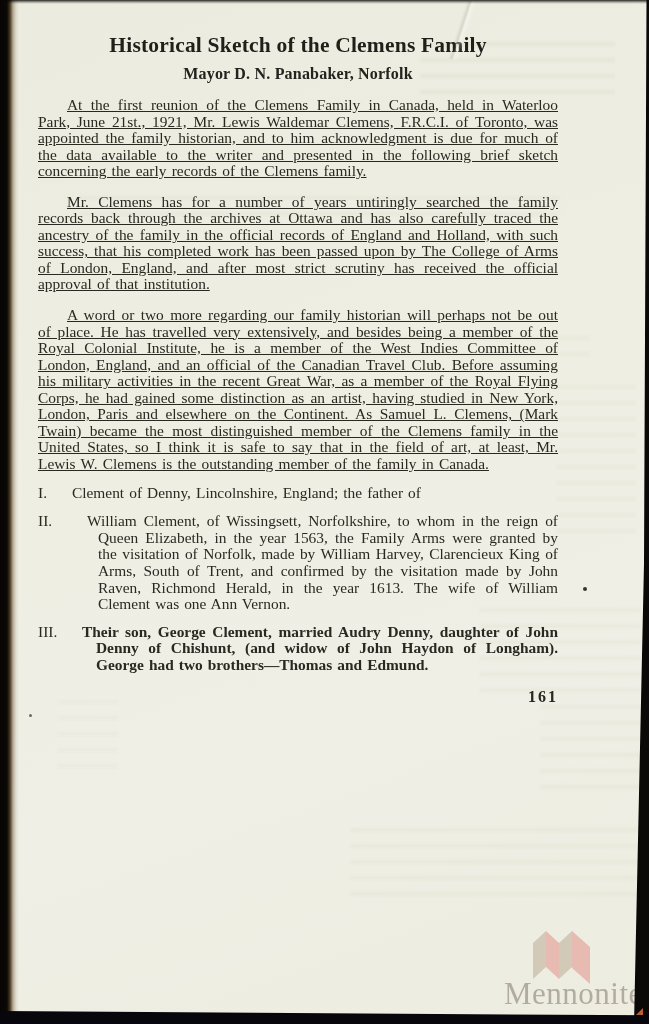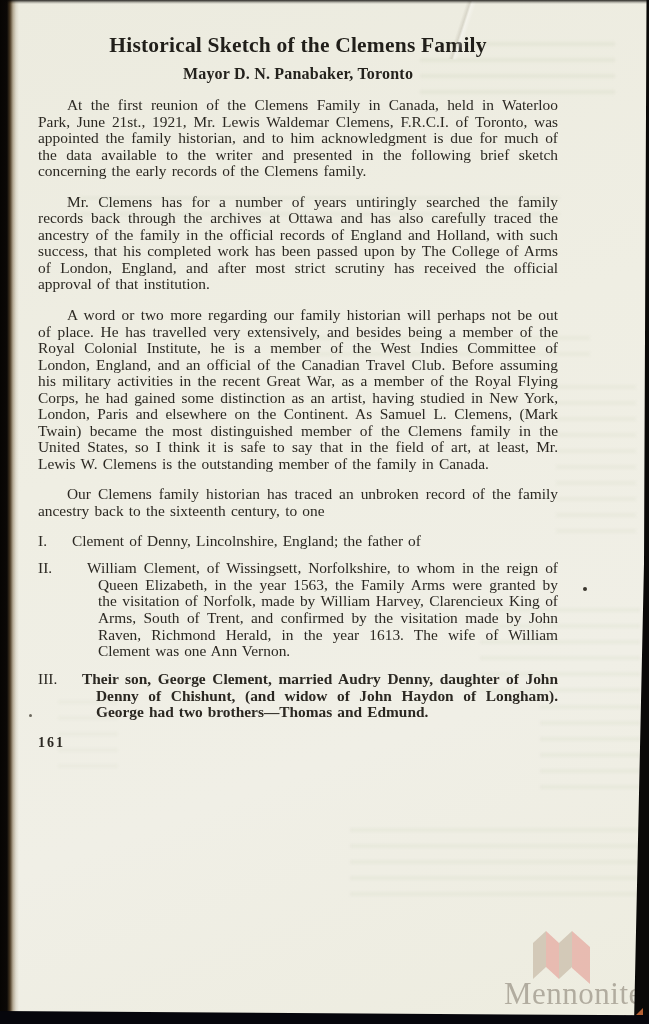--- a/index.html
+++ b/index.html
@@ -52,31 +52,31 @@
     text-align:center;font-size:21.5px;font-weight:700;letter-spacing:.2px;color:#211f1a;
     margin:0;
   }
   .byline{
     text-align:center;font-size:16px;font-weight:700;color:#24221d;
     margin:7px 0 0 0;letter-spacing:.2px;
   }
   .para{
     margin:14px 0 0 0;
     font-size:15.4px;line-height:1.075;text-align:justify;text-indent:29px;
-    word-spacing:1.4px;color:#2b2822;
+    word-spacing:1.4px;color:#2b2822;text-decoration:underline;
   }
   .list{margin-top:13px;}
   .list-item{position:relative;margin-top:11px;font-size:15.4px;line-height:1.08;word-spacing:1.2px;}
   .numeral{position:absolute;left:0;top:0;}
   .item-1 .body{padding-left:34px;}
   .item-2 .body{padding-left:60px;text-indent:-11px;text-align:justify;}
   .item-3 .body{padding-left:58px;text-indent:-14px;text-align:justify;font-weight:bold;}
   .page-number{
-    text-align:left;margin-top:14px;
-    font-size:14px;font-weight:700;letter-spacing:2px;color:#2b2822;
+    text-align:right;margin-top:14px;
+    font-size:16px;font-weight:700;letter-spacing:2px;color:#2b2822;
   }
   
   .watermark{position:absolute;right:0;bottom:0;width:182px;height:106px;overflow:hidden;z-index:4;pointer-events:none;}
   .wm-logo{position:absolute;left:66px;top:8px;opacity:.85;}
   .wm-name{
     position:absolute;left:37px;top:58px;white-space:nowrap;
     font-family:"Liberation Serif","DejaVu Serif",serif;
     font-size:31px;color:#a39d90;opacity:.8;letter-spacing:.5px;
   }
   .wm-tagline{
@@ -94,26 +94,25 @@
   <div class="bleed" style="left:80px;top:196px;width:480px;height:20px;opacity:.35;"></div>
   <div class="bleed" style="left:290px;top:336px;width:300px;height:26px;opacity:.4;"></div>
   <div class="bleed" style="left:556px;top:385px;width:80px;height:160px;opacity:.4;"></div>
   <div class="bleed" style="left:480px;top:608px;width:160px;height:95px;opacity:.45;"></div>
   <div class="bleed" style="left:540px;top:705px;width:100px;height:90px;opacity:.45;"></div>
   <div class="bleed" style="left:350px;top:828px;width:290px;height:80px;opacity:.45;"></div>
   <div class="bleed" style="left:58px;top:700px;width:60px;height:80px;opacity:.3;"></div>
 
   <div class="content">
     <h1 class="title">Historical Sketch of the Clemens Family</h1>
-    <div class="byline">Mayor D. N. Panabaker, Toronto</div>
+    <div class="byline">Mayor D. N. Panabaker, Norfolk</div>
 
     <p class="para">At the first reunion of the Clemens Family in Canada, held in Waterloo Park, June 21st., 1921, Mr. Lewis Waldemar Clemens, F.R.C.I. of Toronto, was appointed the family historian, and to him acknowledgment is due for much of the data available to the writer and presented in the following brief sketch concerning the early records of the Clemens family.</p>
     <p class="para">Mr. Clemens has for a number of years untiringly searched the family records back through the archives at Ottawa and has also carefully traced the ancestry of the family in the official records of England and Holland, with such success, that his completed work has been passed upon by The College of Arms of London, England, and after most strict scrutiny has received the official approval of that institution.</p>
     <p class="para">A word or two more regarding our family historian will perhaps not be out of place.  He has travelled very extensively, and besides being a member of the Royal Colonial Institute, he is a member of the West Indies Committee of London, England, and an official of the Canadian Travel Club.  Before assuming his military activities in the recent Great War, as a member of the Royal Flying Corps, he had gained some distinction as an artist, having studied in New York, London, Paris and elsewhere on the Continent.  As Samuel L. Clemens, (Mark Twain) became the most distinguished member of the Clemens family in the United States, so I think it is safe to say that in the field of art, at least, Mr. Lewis W. Clemens is the outstanding member of the family in Canada.</p>
-    <p class="para">Our Clemens family historian has traced an unbroken record of the family ancestry back to the sixteenth century, to one</p>
 
     <div class="list">
       <div class="list-item item-1">
         <span class="numeral">I.</span>
         <div class="body">Clement of Denny, Lincolnshire, England; the father of</div>
       </div>
       <div class="list-item item-2">
         <span class="numeral">II.</span>
         <div class="body">William Clement, of Wissingsett, Norfolkshire, to whom in the reign of Queen Elizabeth, in the year 1563, the Family Arms were granted by the visitation of Norfolk, made by William Harvey, Clarencieux King of Arms, South of Trent, and confirmed by the visitation made by John Raven, Richmond Herald, in the year 1613.  The wife of William Clement was one Ann Vernon.</div>
       </div>

